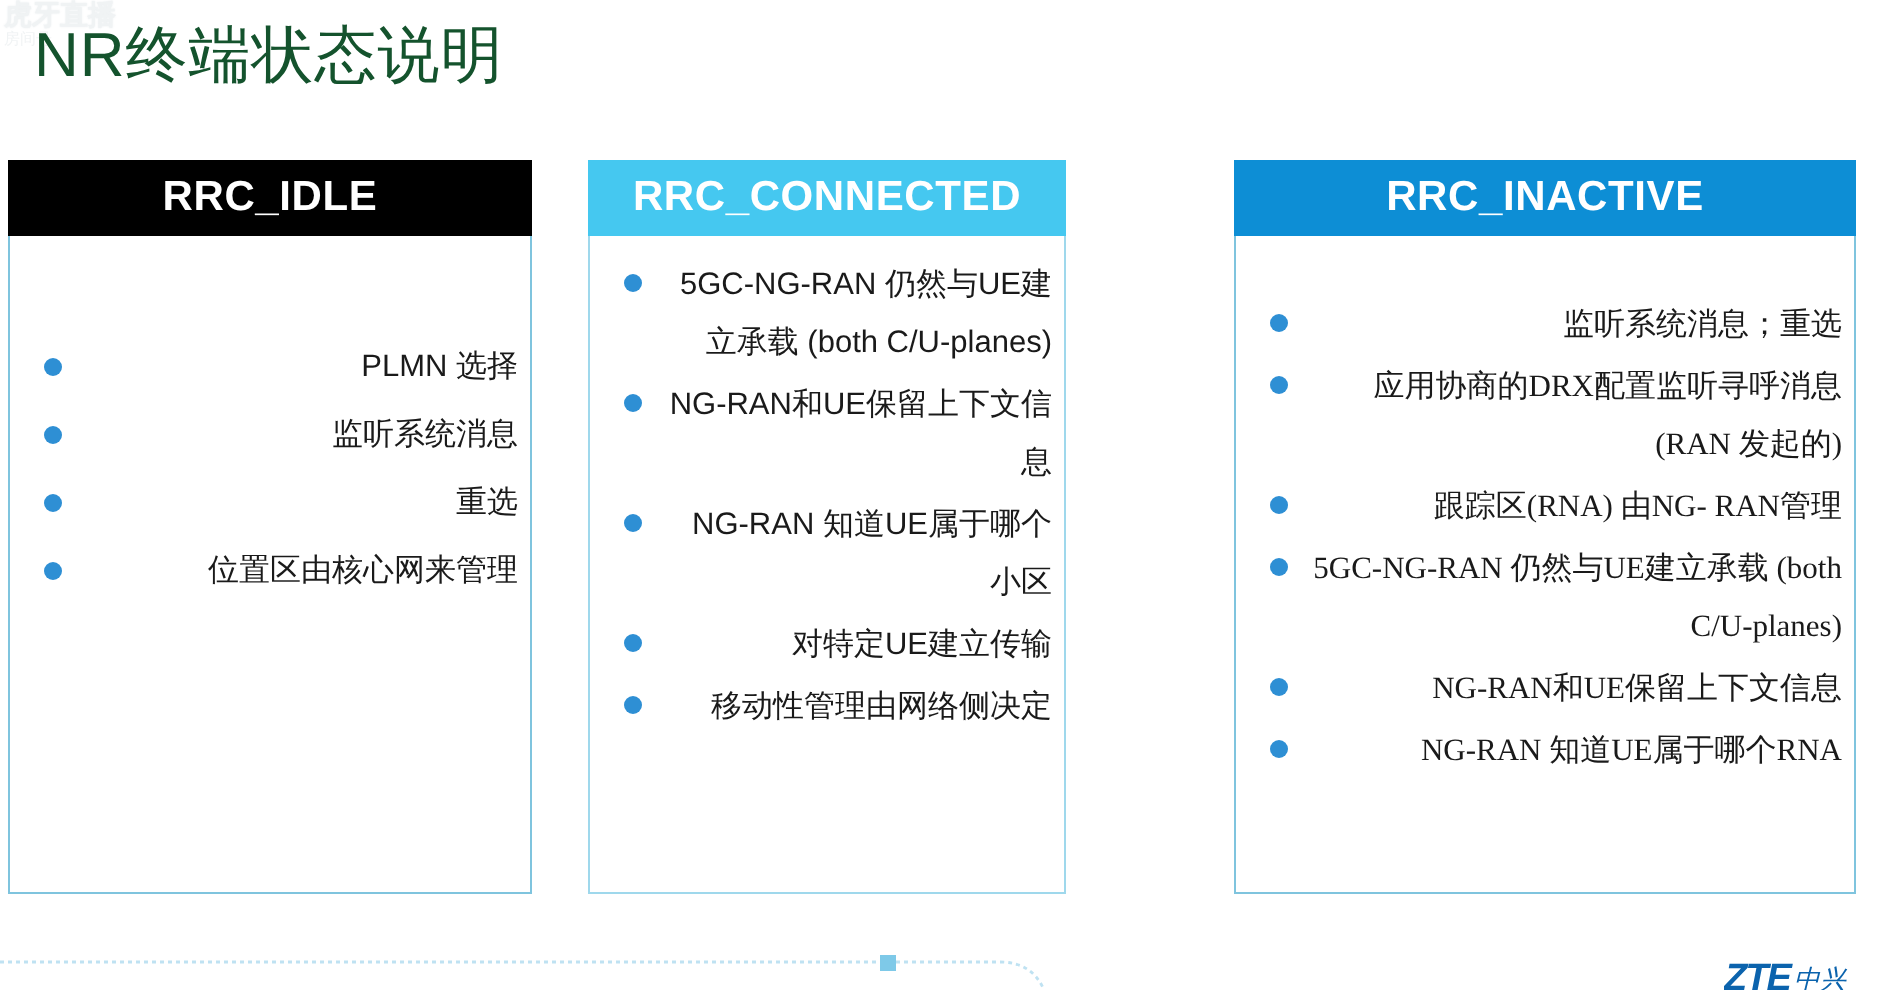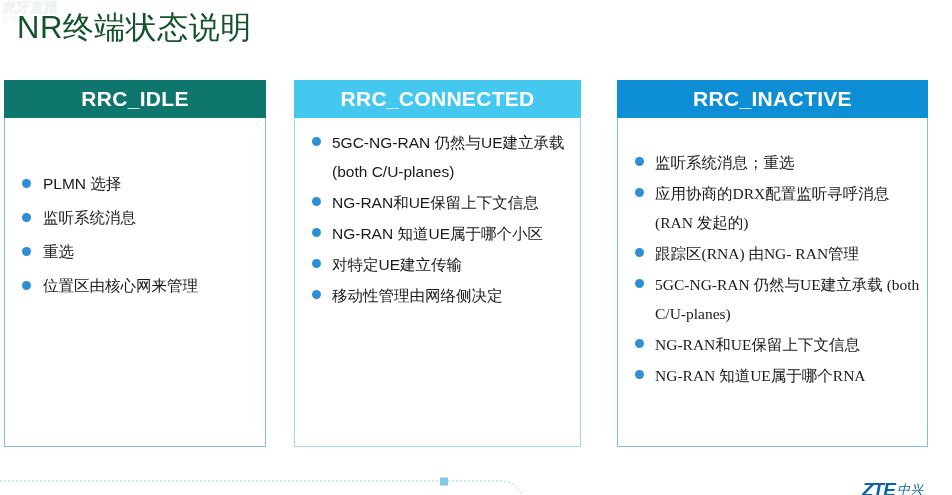--- a/index.html
+++ b/index.html
@@ -84,40 +84,41 @@
     box-sizing: border-box;
     border: 1px solid #9fd8ec;
     border-top: none;
     background: #ffffff;
     height: 329px;
     padding: 6px 6px 6px 8px;
     overflow: hidden;
   }
 
   #col1 { left: 4px;   width: 262px; }
-  #col2 { left: 294px; width: 287px; border-radius: 18px; }
+  #col2 { left: 294px; width: 239px; border-radius: 18px; }
   #col3 { left: 617px; width: 311px; }
 
   #col1 .col-body { padding-top: 52px; }
   #col2 .col-body { padding-top: 10px; }
   #col3 .col-body { padding-top: 30px; }
 
   
   ul.bullets {
     list-style: none;
     margin: 0;
     padding: 0;
   }
   ul.bullets > li {
     position: relative;
     padding-left: 30px;
     margin: 0 0 5px 0;
     color: #1a1a1a;
     font-size: 15.5px;
     line-height: 27px;
+    text-align: right;
   }
   ul.bullets > li::before {
     content: "";
     position: absolute;
     left: 9px;
     top: 9px;
     width: 9px;
     height: 9px;
     border-radius: 50%;
     background: #2e8fd4;
@@ -172,21 +173,21 @@
 <div id="slide">
 
   <div class="watermark">
     <div class="wm-row1">虎牙直播</div>
     <div class="wm-row2">房间号</div>
   </div>
 
   <div class="page-title" style="color: #14532d;">NR终端状态说明</div>
 
   <div class="col" id="col1">
-    <div class="col-head" style="background: #0f766e;">RRC_IDLE</div>
+    <div class="col-head" style="background: #000000;">RRC_IDLE</div>
     <div class="col-body" style="border-color: rgb(127, 196, 222);">
       <ul class="bullets">
         <li>PLMN 选择</li>
         <li>监听系统消息</li>
         <li>重选</li>
         <li>位置区由核心网来管理</li>
       </ul>
     </div>
   </div>
 

